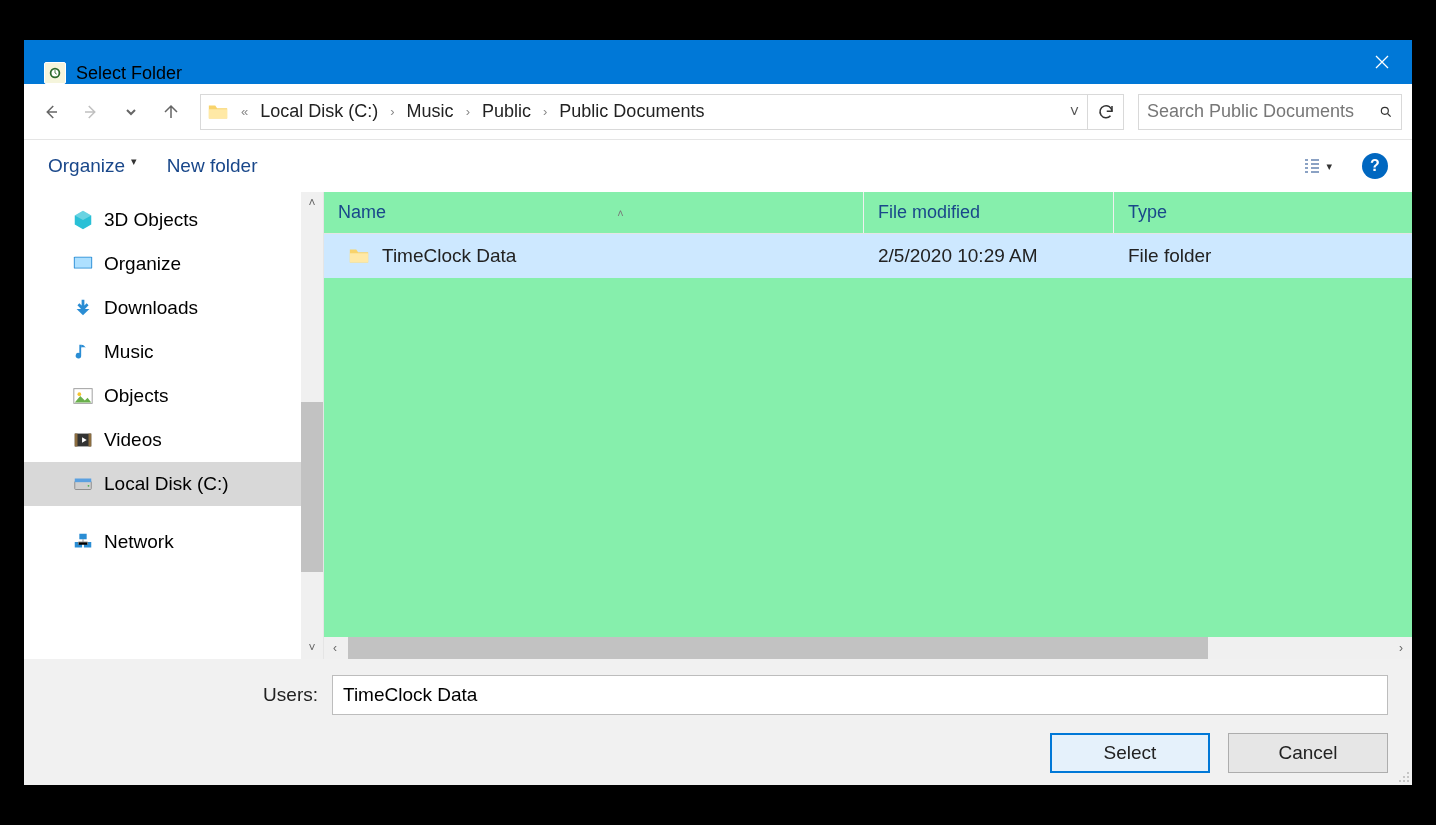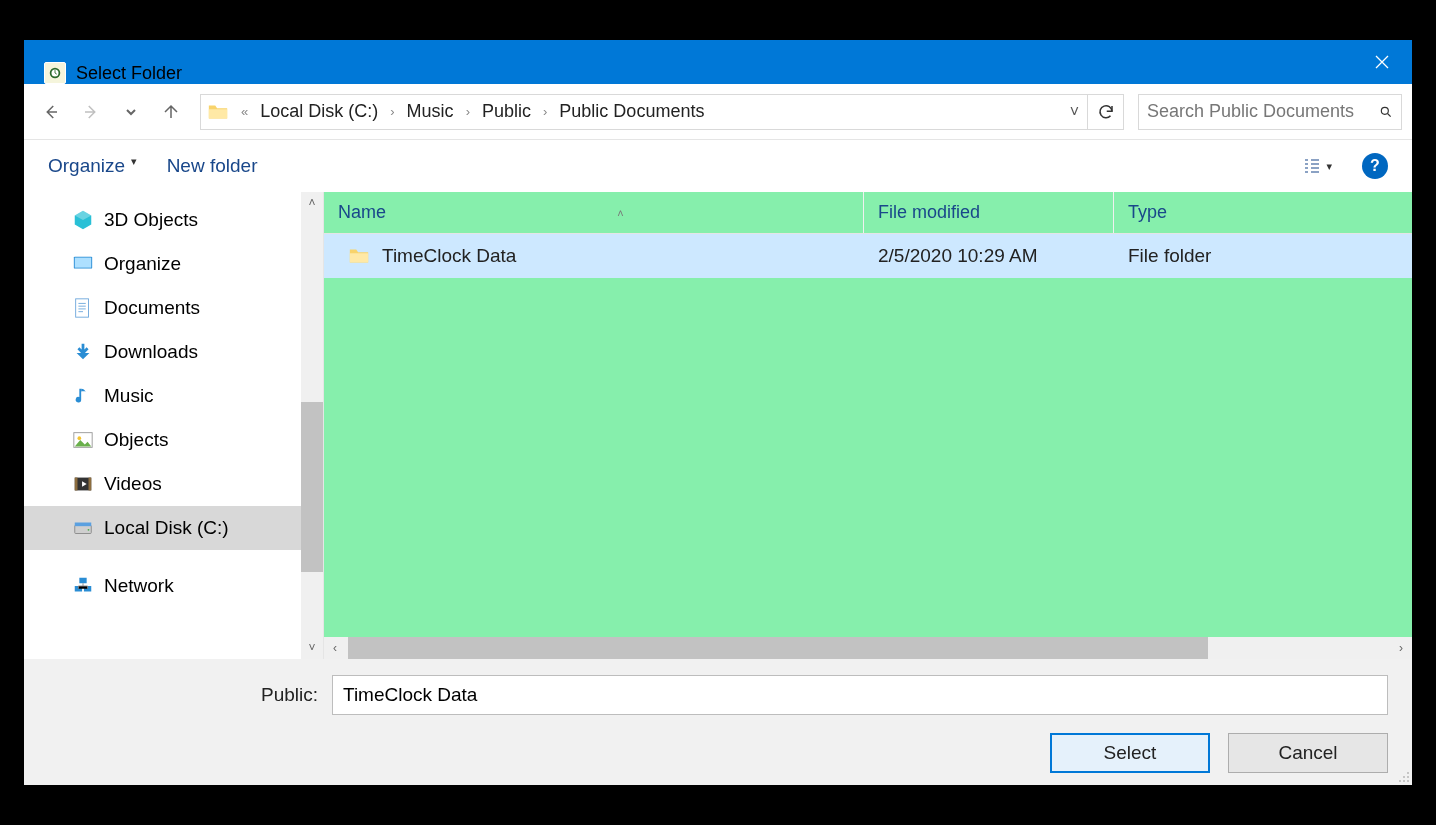--- a/index.html
+++ b/index.html
@@ -192,29 +192,20 @@
               <svg viewBox="0 0 24 24">
                 <rect x="2" y="4" width="20" height="13" rx="1" fill="#2a8dd4"></rect>
                 <rect x="3" y="5" width="18" height="11" fill="#aee0ff"></rect>
               </svg>
             </span>
             <span>Organize</span>
           </div>
           <div class="tree-item">
             <span class="ico">
               <svg viewBox="0 0 24 24">
-                <rect x="4" y="2" width="14" height="20" fill="#fff" stroke="#6fa8dc"></rect>
-                <path stroke="#6fa8dc" d="M7 7h8M7 10h8M7 13h8M7 16h5"></path>
-              </svg>
-            </span>
-            <span>Documents</span>
-          </div>
-          <div class="tree-item">
-            <span class="ico">
-              <svg viewBox="0 0 24 24">
                 <path fill="#2a8dd4" d="M12 3v10m0 0l-5-5m5 5l5-5" stroke="#2a8dd4" stroke-width="3"></path>
                 <path fill="#2a8dd4" d="M5 13l7 7 7-7H5z"></path>
               </svg>
             </span>
             <span>Downloads</span>
           </div>
           <div class="tree-item">
             <span class="ico">
               <svg viewBox="0 0 24 24">
                 <path fill="#2a8dd4" d="M10 4v12a3 3 0 1 1-2-2.8V4h2z"></path>
@@ -308,21 +299,21 @@
       <div class="hscroll">
         <span class="arr">‹</span>
         <div class="hthumb"></div>
         <span class="arr" style="margin-left:auto">›</span>
       </div>
     </div>
   </div>
 
   <div class="bottom">
     <div class="folder-row">
-      <label>Public:</label>
+      <label>Users:</label>
       <input value="TimeClock Data" style="">
     </div>
     <div class="btn-row">
       <button class="btn primary">Select</button>
       <button class="btn">Cancel</button>
     </div>
     <div class="grip"></div>
   </div>
 
 </div>

